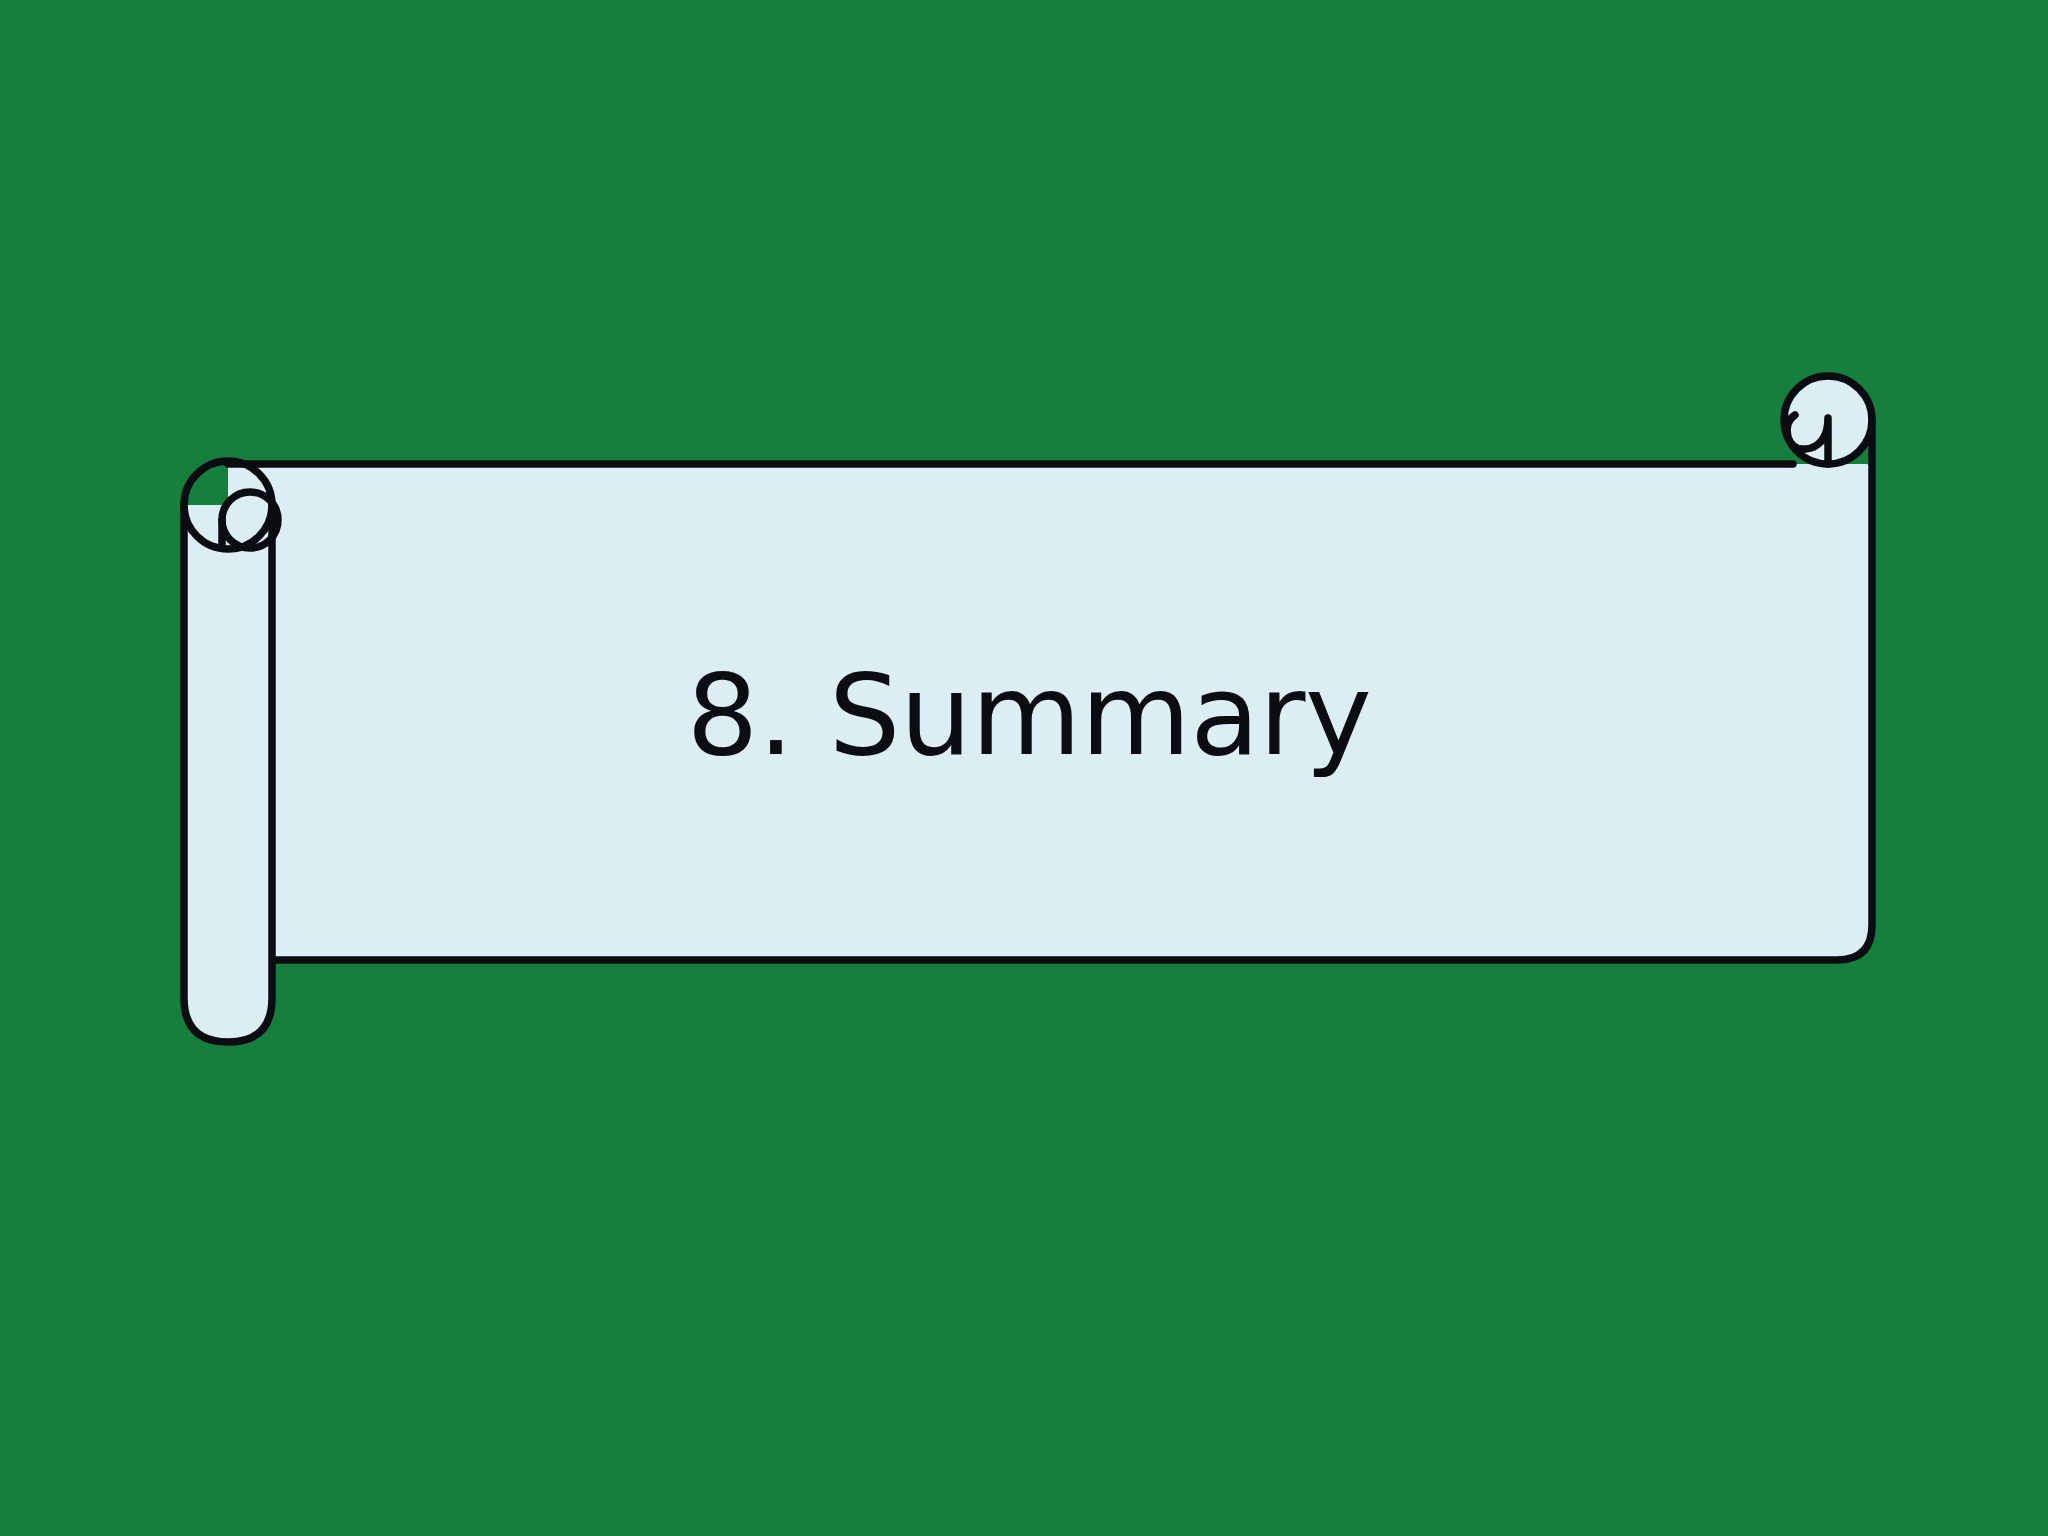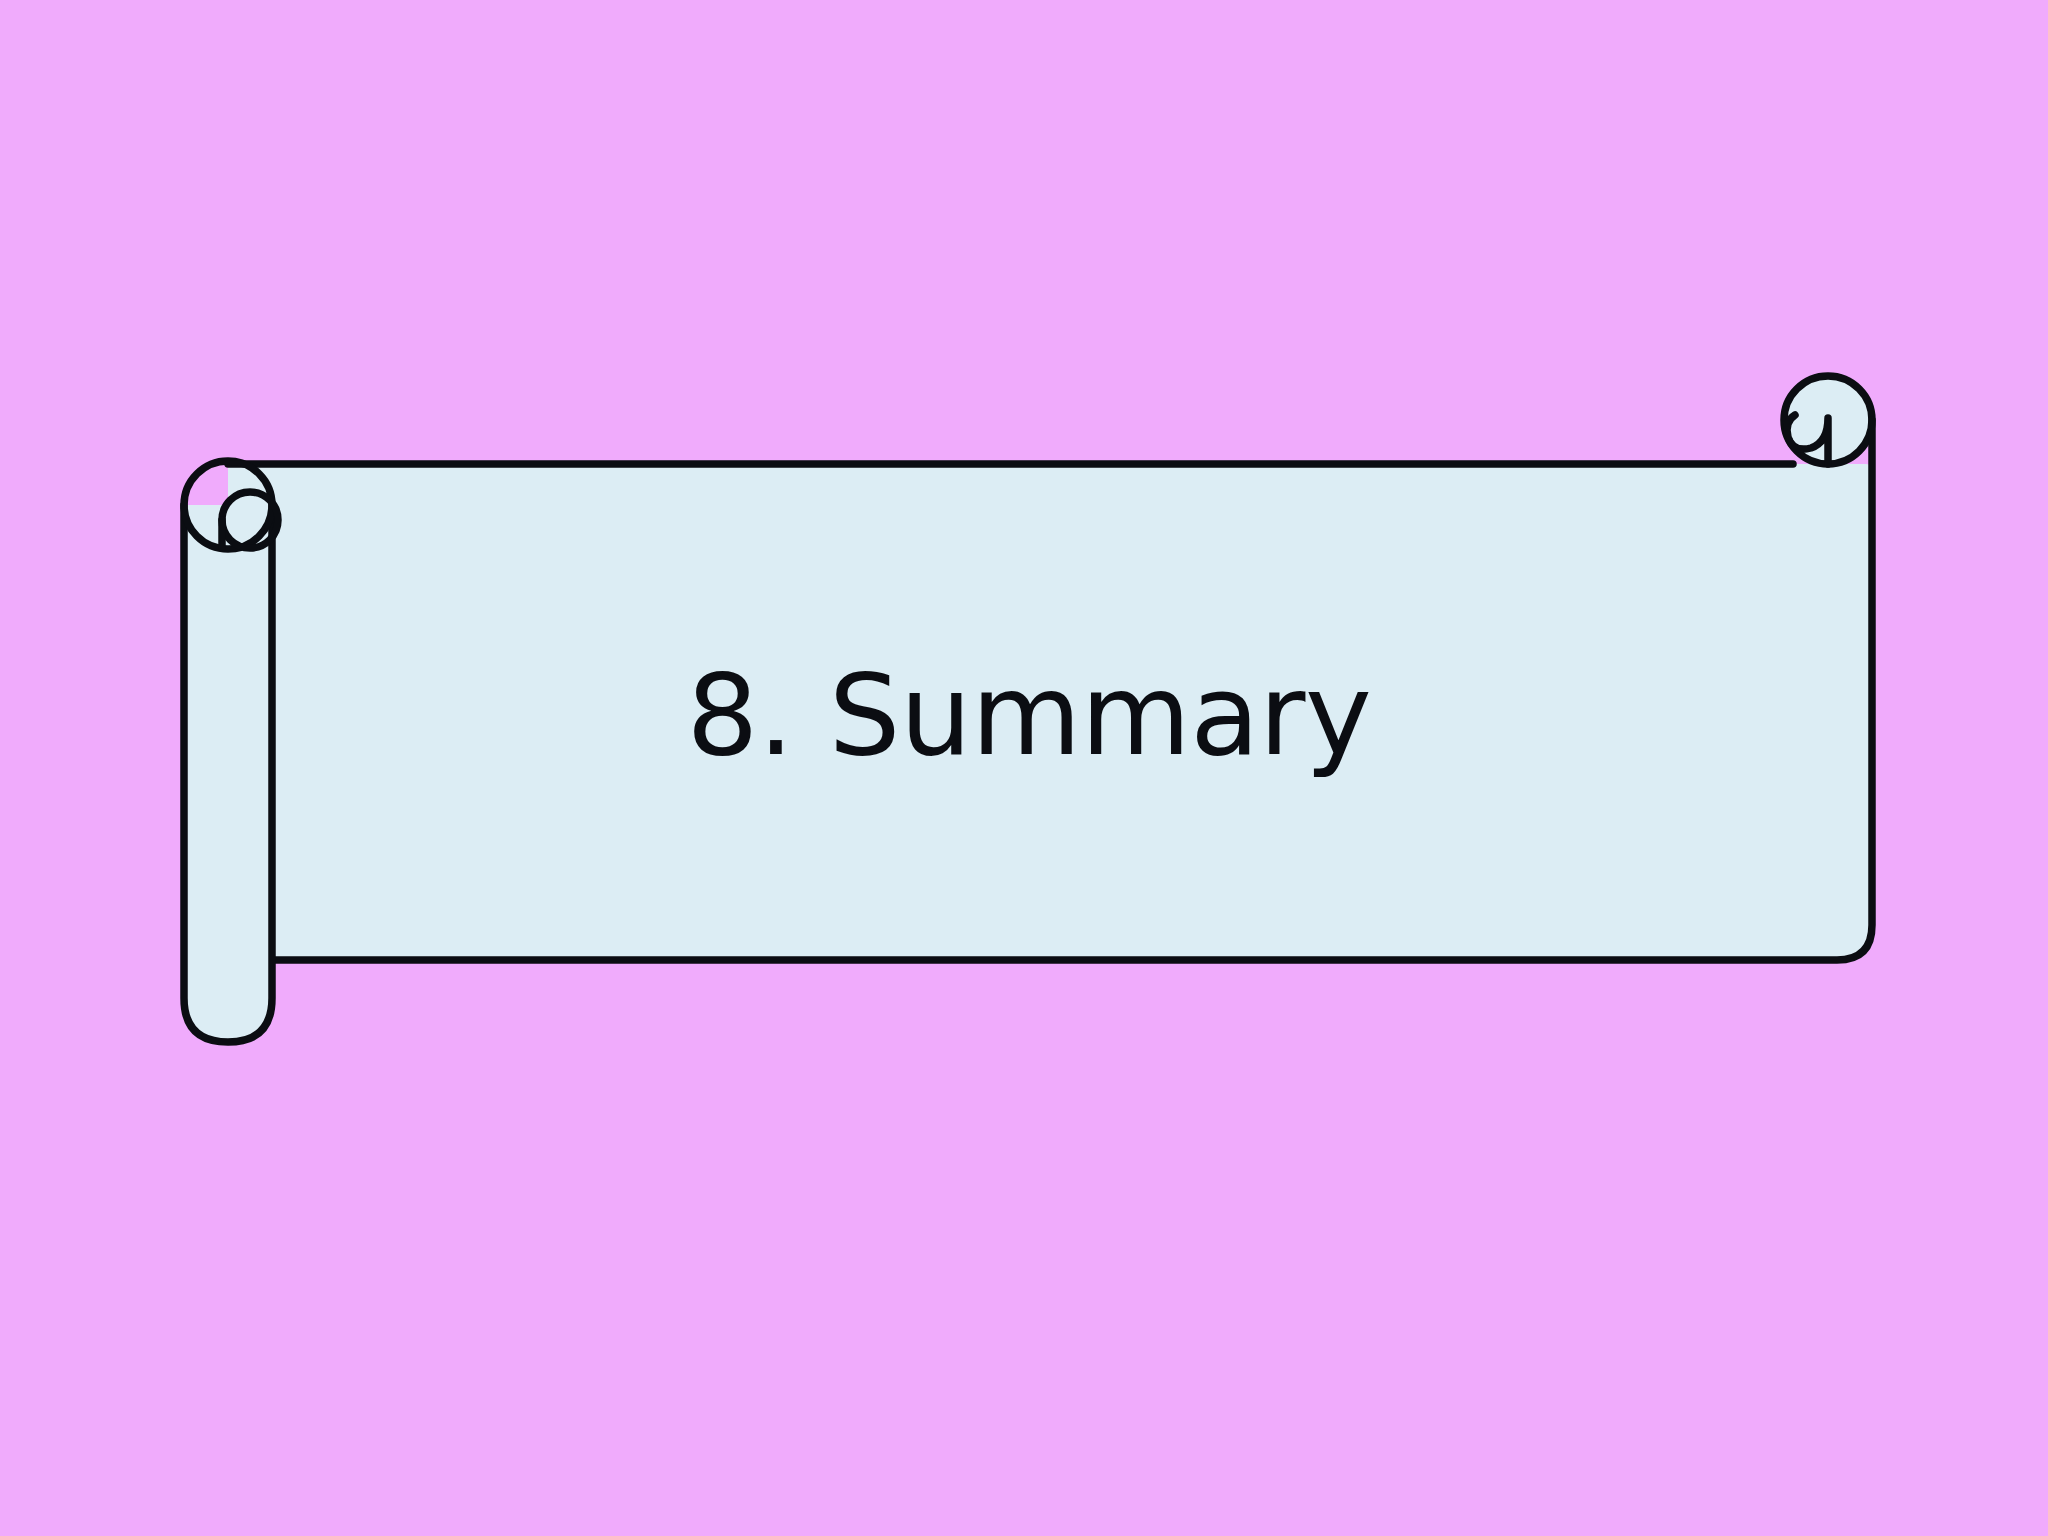--- a/index.html
+++ b/index.html
@@ -11,21 +11,21 @@
     width: 2048px;
     height: 1536px;
     overflow: hidden;
     font-family: "DejaVu Sans", "Liberation Sans", sans-serif;
   }
 
   #slide {
     position: relative;
     width: 2048px;
     height: 1536px;
-    background: #f0abfc;
+    background: #15803d;
   }
 
   #banner-layer {
     position: absolute;
     left: 0;
     top: 0;
     width: 2048px;
     height: 1536px;
   }
 

